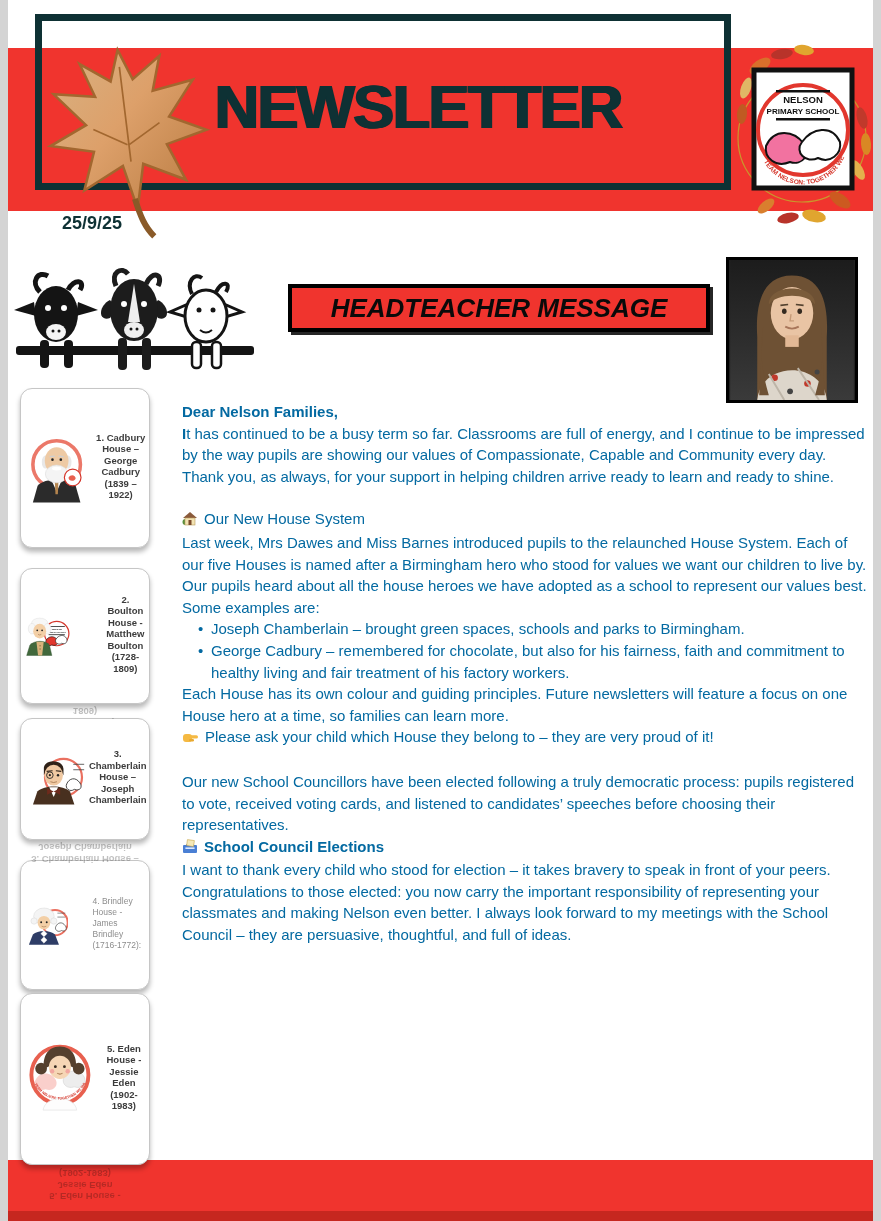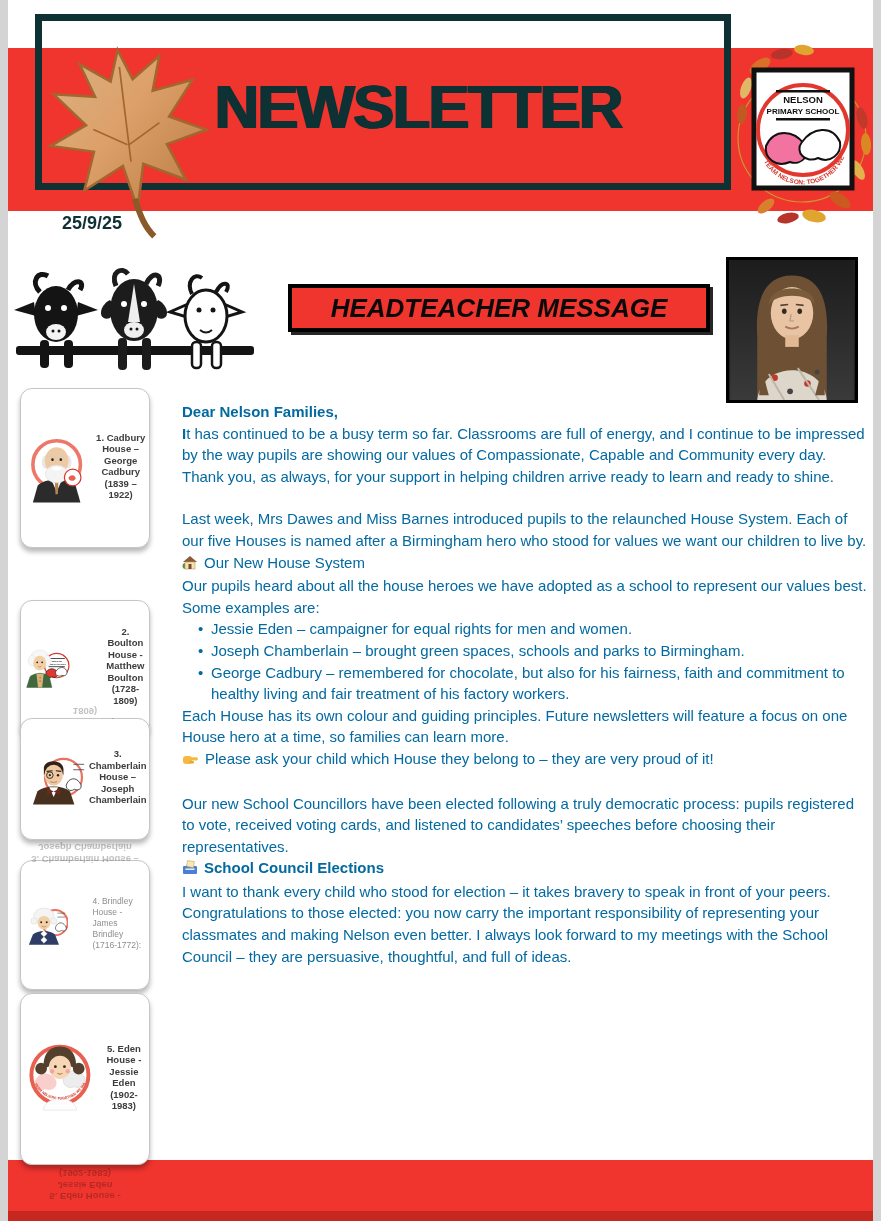--- a/index.html
+++ b/index.html
@@ -210,21 +210,21 @@
           <circle cx="67" cy="44" r="2.2" fill="#222"></circle>
         <path d="M48 39 L57 38 M63 38 L72 39" stroke="#cfcfcf" stroke-width="2"></path>
         <circle cx="87" cy="74" r="14" fill="#fff" stroke="#d5372c" stroke-width="2"></circle>
         <path d="M80 74 C84 68 92 70 92 76 C88 82 80 80 80 74 Z" fill="#e8604f"></path>
       </svg>
       <div class="card-label">1. Cadbury House –
 George Cadbury
 (1839 – 1922)</div>
     </div>
 
-    <div class="card" style="top:600px; height:136px;gap:32px;">
+    <div class="card" style="top:568px; height:136px;gap:32px;">
       <svg width="120" height="96" viewBox="0 0 120 96">
         <circle cx="88" cy="42" r="30" fill="#fff" stroke="#d5372c" stroke-width="3"></circle>
         <rect x="68" y="24" width="40" height="1.8" fill="#111"></rect>
         <text x="88" y="33" text-anchor="middle" font-size="6" font-weight="bold" fill="#111">NELSON</text>
         <text x="88" y="41" text-anchor="middle" font-size="5" font-weight="bold" fill="#111">PRIMARY SCHOOL</text>
         <rect x="68" y="44" width="40" height="1.8" fill="#111"></rect>
         <path d="M62 58 C70 46 84 48 90 58 C94 66 86 74 76 70 C66 76 58 68 62 58 Z" fill="#e2372e" stroke="#111" stroke-width="1.5"></path>
         <path d="M112 54 C106 42 92 46 86 56 C82 64 92 72 100 66 C110 70 116 62 112 54 Z" fill="#fff" stroke="#111" stroke-width="1.5"></path>
         <ellipse cx="46" cy="16" rx="20" ry="12" fill="#f7f7f7" stroke="#d9d9d9"></ellipse>
         <ellipse cx="27" cy="30" rx="9" ry="13" fill="#f7f7f7" stroke="#d9d9d9"></ellipse>
@@ -322,34 +322,33 @@
       <div class="rtext" style="color:#4a1512;">5. Eden House -
 Jessie Eden
 (1902-1983)</div>
     </div>
 
     <div class="content">
       <p class="b">Dear Nelson Families,</p>
       <p><span class="b">I</span><span>t has continued to be a busy term so far. Classrooms are full of energy, and I continue to be impressed by the way pupils are showing our values of Compassionate, Capable and Community every day. Thank you, as always, for your support in helping children arrive ready to learn and ready to shine.</span></p>
       <div class="sp"></div>
 
-      <p>Last week, Mrs Dawes and Miss Barnes introduced pupils to the relaunched House System. Each of our five Houses is named after a Birmingham hero who stood for values we want our children to live by.</p>
       <p>
         <span class="icon">
           <svg width="16" height="15" viewBox="0 0 16 15">
             <circle cx="3.5" cy="11" r="3" fill="#5a8f3c"></circle>
             <polygon points="8,1 15,7 1,7" fill="#8a5a3b"></polygon>
             <rect x="3" y="7" width="10" height="7" fill="#f3e3b2" stroke="#b89b5a" stroke-width=".6"></rect>
             <rect x="6.5" y="9" width="3" height="5" fill="#7a4a2b"></rect>
           </svg>
         </span><span>Our New House System</span>
       </p>
+      <p>Last week, Mrs Dawes and Miss Barnes introduced pupils to the relaunched House System. Each of our five Houses is named after a Birmingham hero who stood for values we want our children to live by.</p>
       <p>Our pupils heard about all the house heroes we have adopted as a school to represent our values best. Some examples are:</p>
       <ul class="bullets">
-        <li>Jessie Eden – campaigner for equal rights for men and women.</li>
         <li>Joseph Chamberlain – brought green spaces, schools and parks to Birmingham.</li>
         <li>George Cadbury – remembered for chocolate, but also for his fairness, faith and commitment to healthy living and fair treatment of his factory workers.</li>
       </ul>
       <p>Each House has its own colour and guiding principles. Future newsletters will feature a focus on one House hero at a time, so families can learn more.</p>
       <p>
         <span class="icon">
           <svg width="17" height="14" viewBox="0 0 17 14">
             <rect x="1" y="4" width="9" height="8" rx="3" fill="#f5b942"></rect>
             <rect x="7" y="5.2" width="9" height="3.4" rx="1.7" fill="#f5b942"></rect>
             <rect x="7" y="9" width="5" height="2.4" rx="1.2" fill="#e8a930"></rect>

